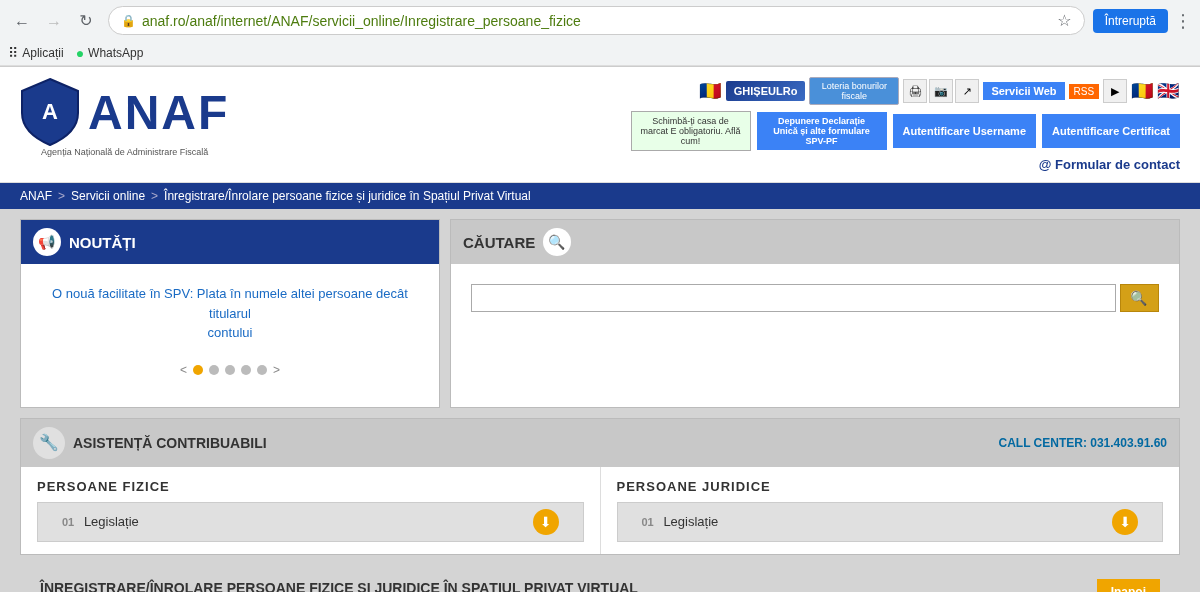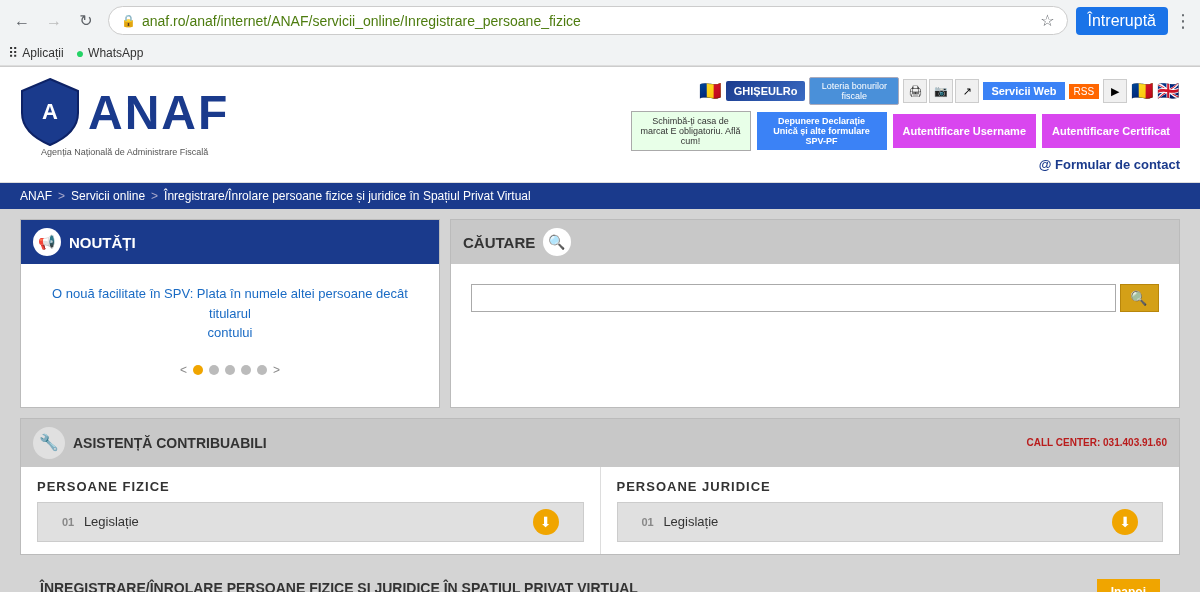--- a/index.html
+++ b/index.html
@@ -28,21 +28,21 @@
       flex: 1; display: flex; align-items: center;
       background: white; border: 1px solid #ccc; border-radius: 20px;
       padding: 4px 12px; gap: 6px;
     }
     .lock-icon { color: #5f6368; font-size: 12px; }
     .address-text { font-size: 14px; color: #4d7c0f; flex: 1; }
     .star-btn { color: #5f6368; font-size: 16px; background: none; border: none; cursor: pointer; }
     .browser-right { display: flex; align-items: center; gap: 6px; }
     .interrupt-btn {
       background: #1a73e8; color: white; border: none; border-radius: 4px;
-      padding: 5px 12px; font-size: 16px; cursor: pointer;
+      padding: 5px 12px; font-size: 12px; cursor: pointer;
     }
     .menu-btn { background: none; border: none; color: #5f6368; font-size: 18px; cursor: pointer; }
 
     
     .bookmarks-bar {
       display: flex; align-items: center; padding: 4px 8px; gap: 12px;
       background: #f1f3f4; border-bottom: 1px solid #ddd; font-size: 12px;
     }
     .bookmark-item { display: flex; align-items: center; gap: 4px; color: #333; cursor: pointer; }
     .apps-icon { font-size: 14px; }
@@ -106,21 +106,21 @@
     }
     .banner-schimba {
       background: #e8ffe8; border: 1px solid #aaa; padding: 4px 8px; font-size: 9px;
       color: #333; max-width: 120px; text-align: center; cursor: pointer;
     }
     .banner-depunere {
       background: #3b82f6; color: white; padding: 4px 8px; font-size: 9px;
       font-weight: bold; max-width: 130px; text-align: center; cursor: pointer;
     }
     .auth-btn {
-      background: #d946ef; color: white; border: none; padding: 11px 10px;
+      background: #3b82f6; color: white; border: none; padding: 11px 10px;
       font-size: 11px; cursor: pointer; font-weight: bold;
     }
 
     .third-row {
       display: flex; gap: 8px; align-items: center; justify-content: flex-end; width: 100%;
     }
     .inregistrare-link {
       color: #cc0000; font-size: 14px; font-weight: bold; text-decoration: none;
     }
     .formular-link {
@@ -206,21 +206,21 @@
     }
     .asistenta-header {
       background: #c8c8c8; padding: 8px 12px;
       display: flex; align-items: center; justify-content: space-between;
     }
     .asistenta-left { display: flex; align-items: center; gap: 8px; font-size: 14px; font-weight: bold; color: #333; }
     .tool-icon {
       background: #e0e0e0; border-radius: 50%; width: 32px; height: 32px;
       display: flex; align-items: center; justify-content: center; font-size: 16px;
     }
-    .call-center { font-size: 10px; font-weight: bold; color: #b91c1c; }
+    .call-center { font-size: 12px; font-weight: bold; color: #0369a1; }
 
     .asistenta-body { display: flex; gap: 0; }
     .persoane-col {
       flex: 1; padding: 12px 16px; border-right: 1px solid #ddd;
     }
     .persoane-col:last-child { border-right: none; }
     .persoane-title { font-size: 13px; font-weight: bold; color: #333; margin-bottom: 8px; letter-spacing: 1px; }
     .legislatie-row {
       display: flex; align-items: center; justify-content: space-between;
       background: #e0e0e0; padding: 6px 24px; border: 1px solid #ccc;

